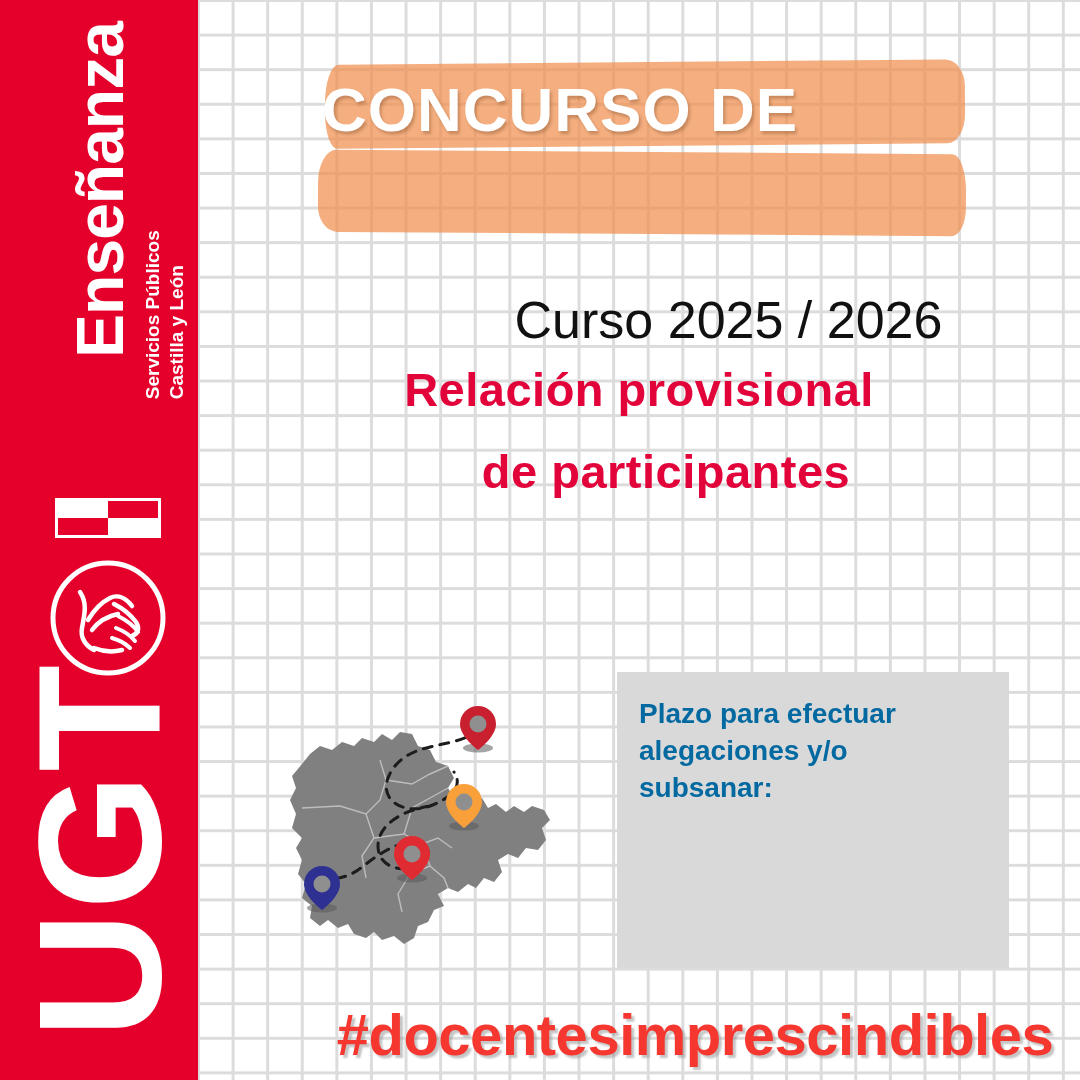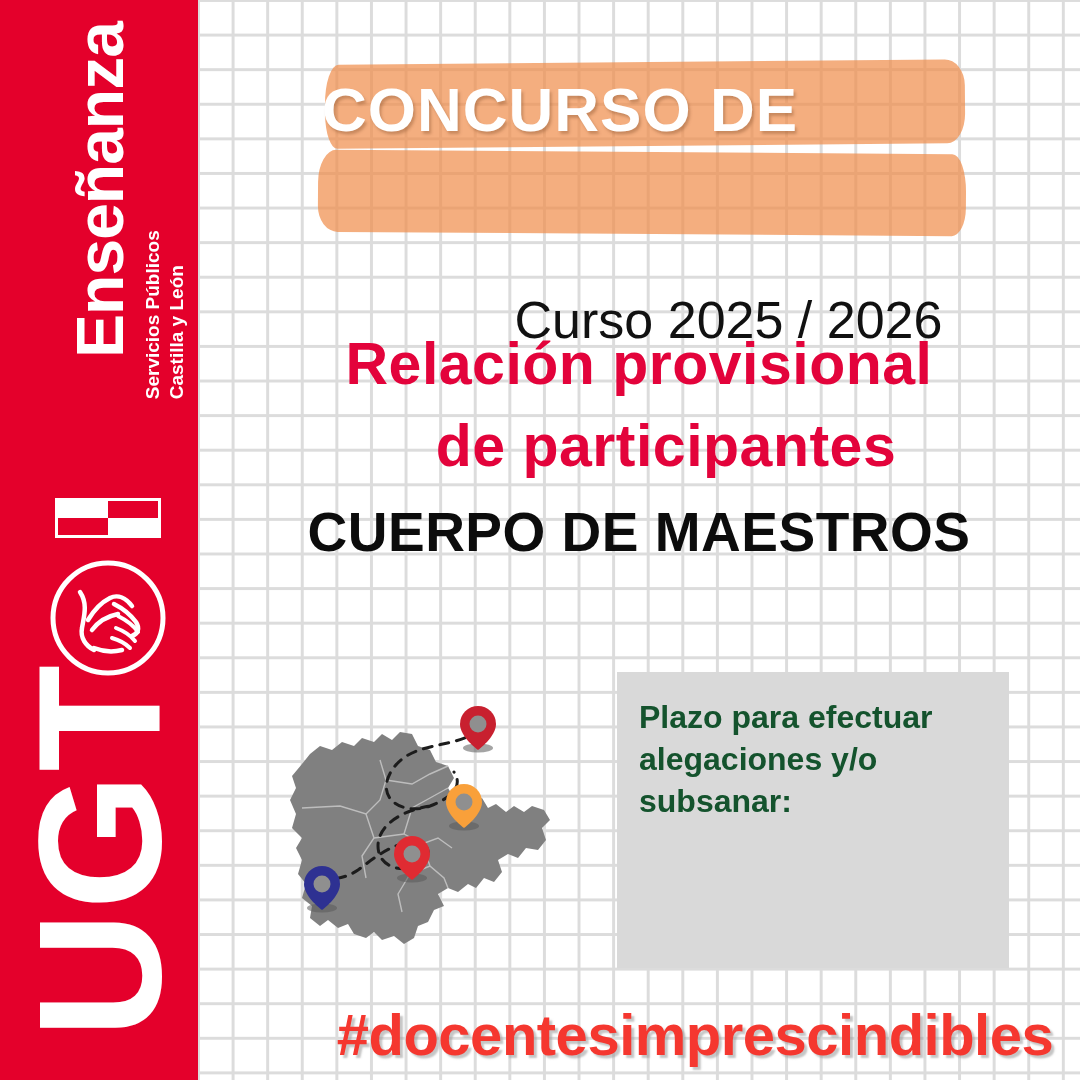--- a/index.html
+++ b/index.html
@@ -102,39 +102,39 @@
   #t1{left:0;top:74px;}
   #t2{left:0;top:162px;}
 
   
   #curso{
     position:absolute;left:198px;top:246px;width:1061px;text-align:center;
     font-size:52px;color:#111111;font-weight:normal;margin-top:44px;
   }
   .redline{
     position:absolute;width:882px;left:198px;text-align:center;
-    color:#E3033B;font-weight:bold;font-size:59px;letter-spacing:.5px;
+    color:#E3033B;font-weight:bold;font-size:47px;letter-spacing:.5px;margin-top:32px;
   }
   #r1{top:330px;}
   #r2{top:412px;padding-left:27px;}
   #cuerpo{
     position:absolute;left:198px;top:500px;width:882px;text-align:center;
     color:#0c0c0c;font-weight:bold;font-size:55px;letter-spacing:.5px;
   }
 
   
   #map-box{position:absolute;left:262px;top:688px;width:340px;height:270px;}
 
   
   #infobox{
     position:absolute;left:617px;top:672px;width:392px;height:296px;
     background:#d9d9d9;box-sizing:border-box;padding:24px 22px 18px 22px;
   }
   #info-title{
-    font-size:32px;font-weight:bold;color:#14532d;line-height:1.32;
+    font-size:28px;font-weight:bold;color:#0369a1;line-height:1.32;
     margin:0 0 30px 0;
   }
   #info-body{
     font-size:26px;color:#121212;line-height:1.38;margin:0;
   }
 
   
   #hashtag{
     position:absolute;left:198px;top:990px;width:994px;text-align:center;
     color:#F5372F;font-weight:bold;font-size:58px;letter-spacing:-.5px;
@@ -190,21 +190,20 @@
 
   <div class="band" id="band1"></div>
   <div class="band" id="band2"></div>
   <div class="band-text" id="t1">CONCURSO DE</div>
 
   <div id="curso">Curso 2025 / 2026</div>
 
   <div class="redline" id="r1">Relación provisional</div>
   <div class="redline" id="r2">de participantes</div>
 
-  <div id="cuerpo">CUERPO DE MAESTROS</div>
 
   <div id="map-box">
     <svg width="340" height="270" viewBox="0 0 340 270">
 
       <path fill="#808080" d="
         M40,76 L30,88 L34,100 L28,112 L34,126 L30,140 L40,150 L34,160
         L40,172 L36,186 L44,196 L40,210 L50,218 L48,230 L58,238 L66,232
         L76,240 L86,236 L92,246 L104,250 L112,244 L120,252 L132,248
         L142,256 L152,250 L156,238 L166,234 L172,222 L182,218 L176,206
         L186,200 L196,204 L206,196 L214,200 L222,190 L232,194 L240,184

